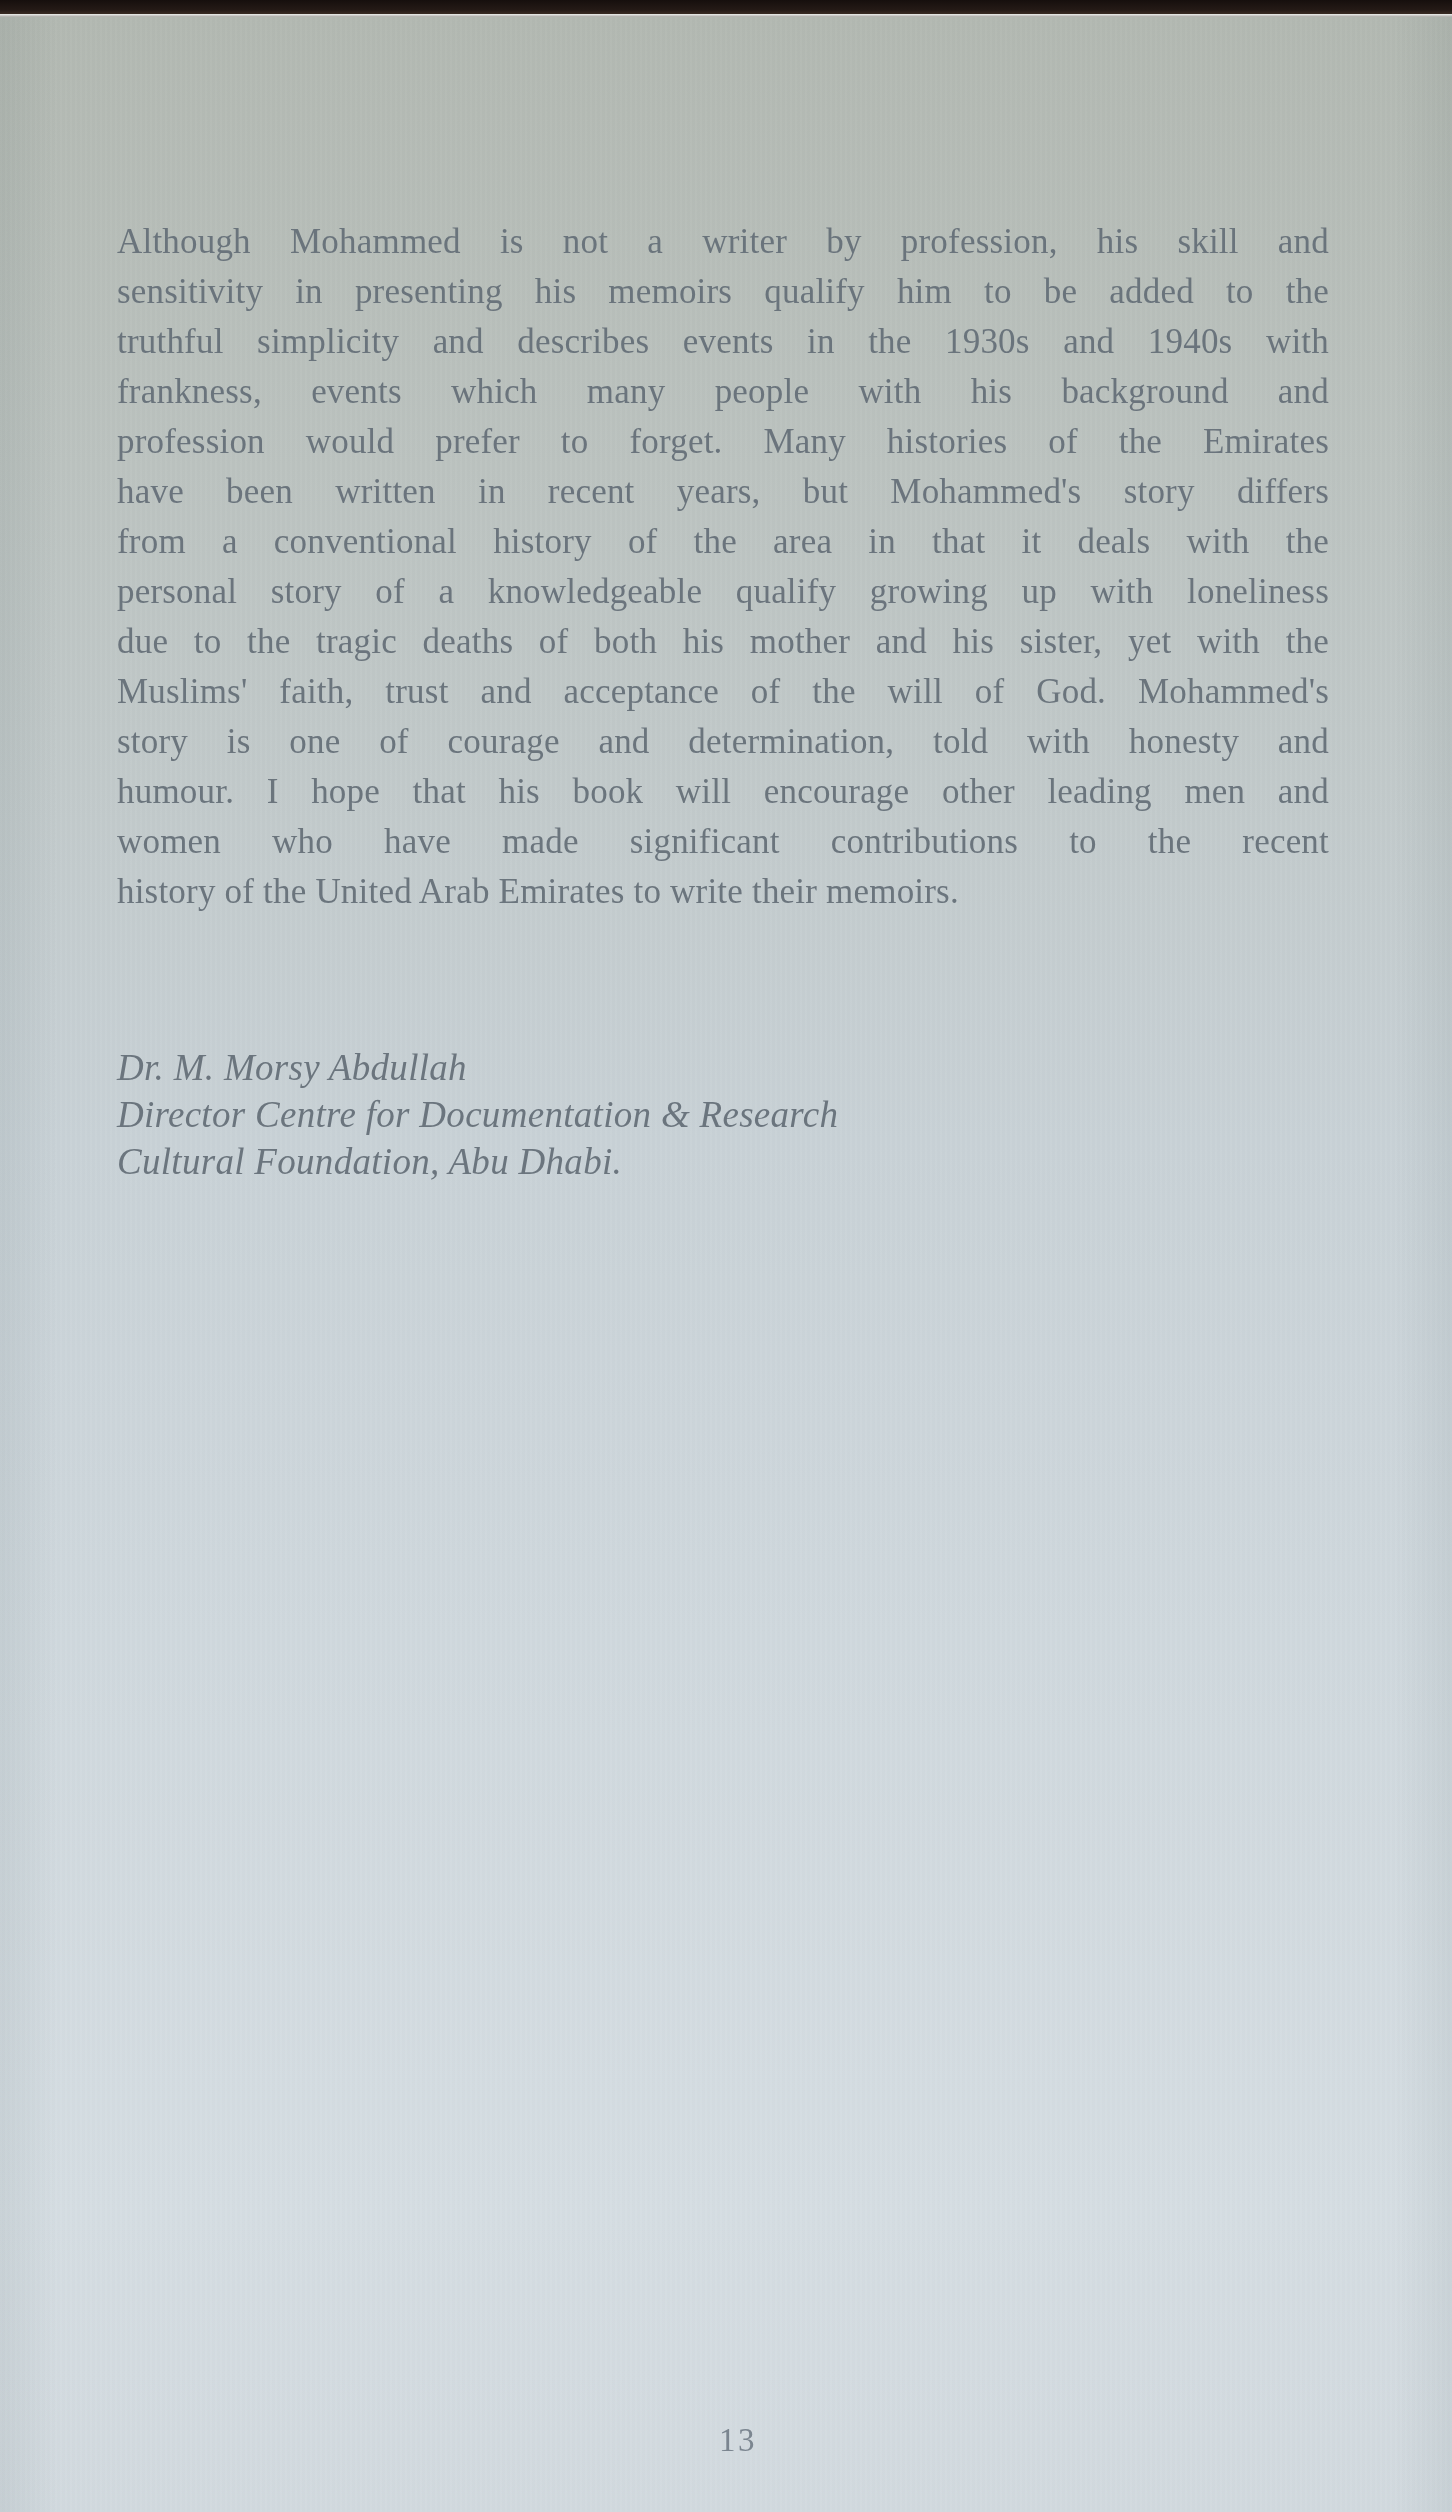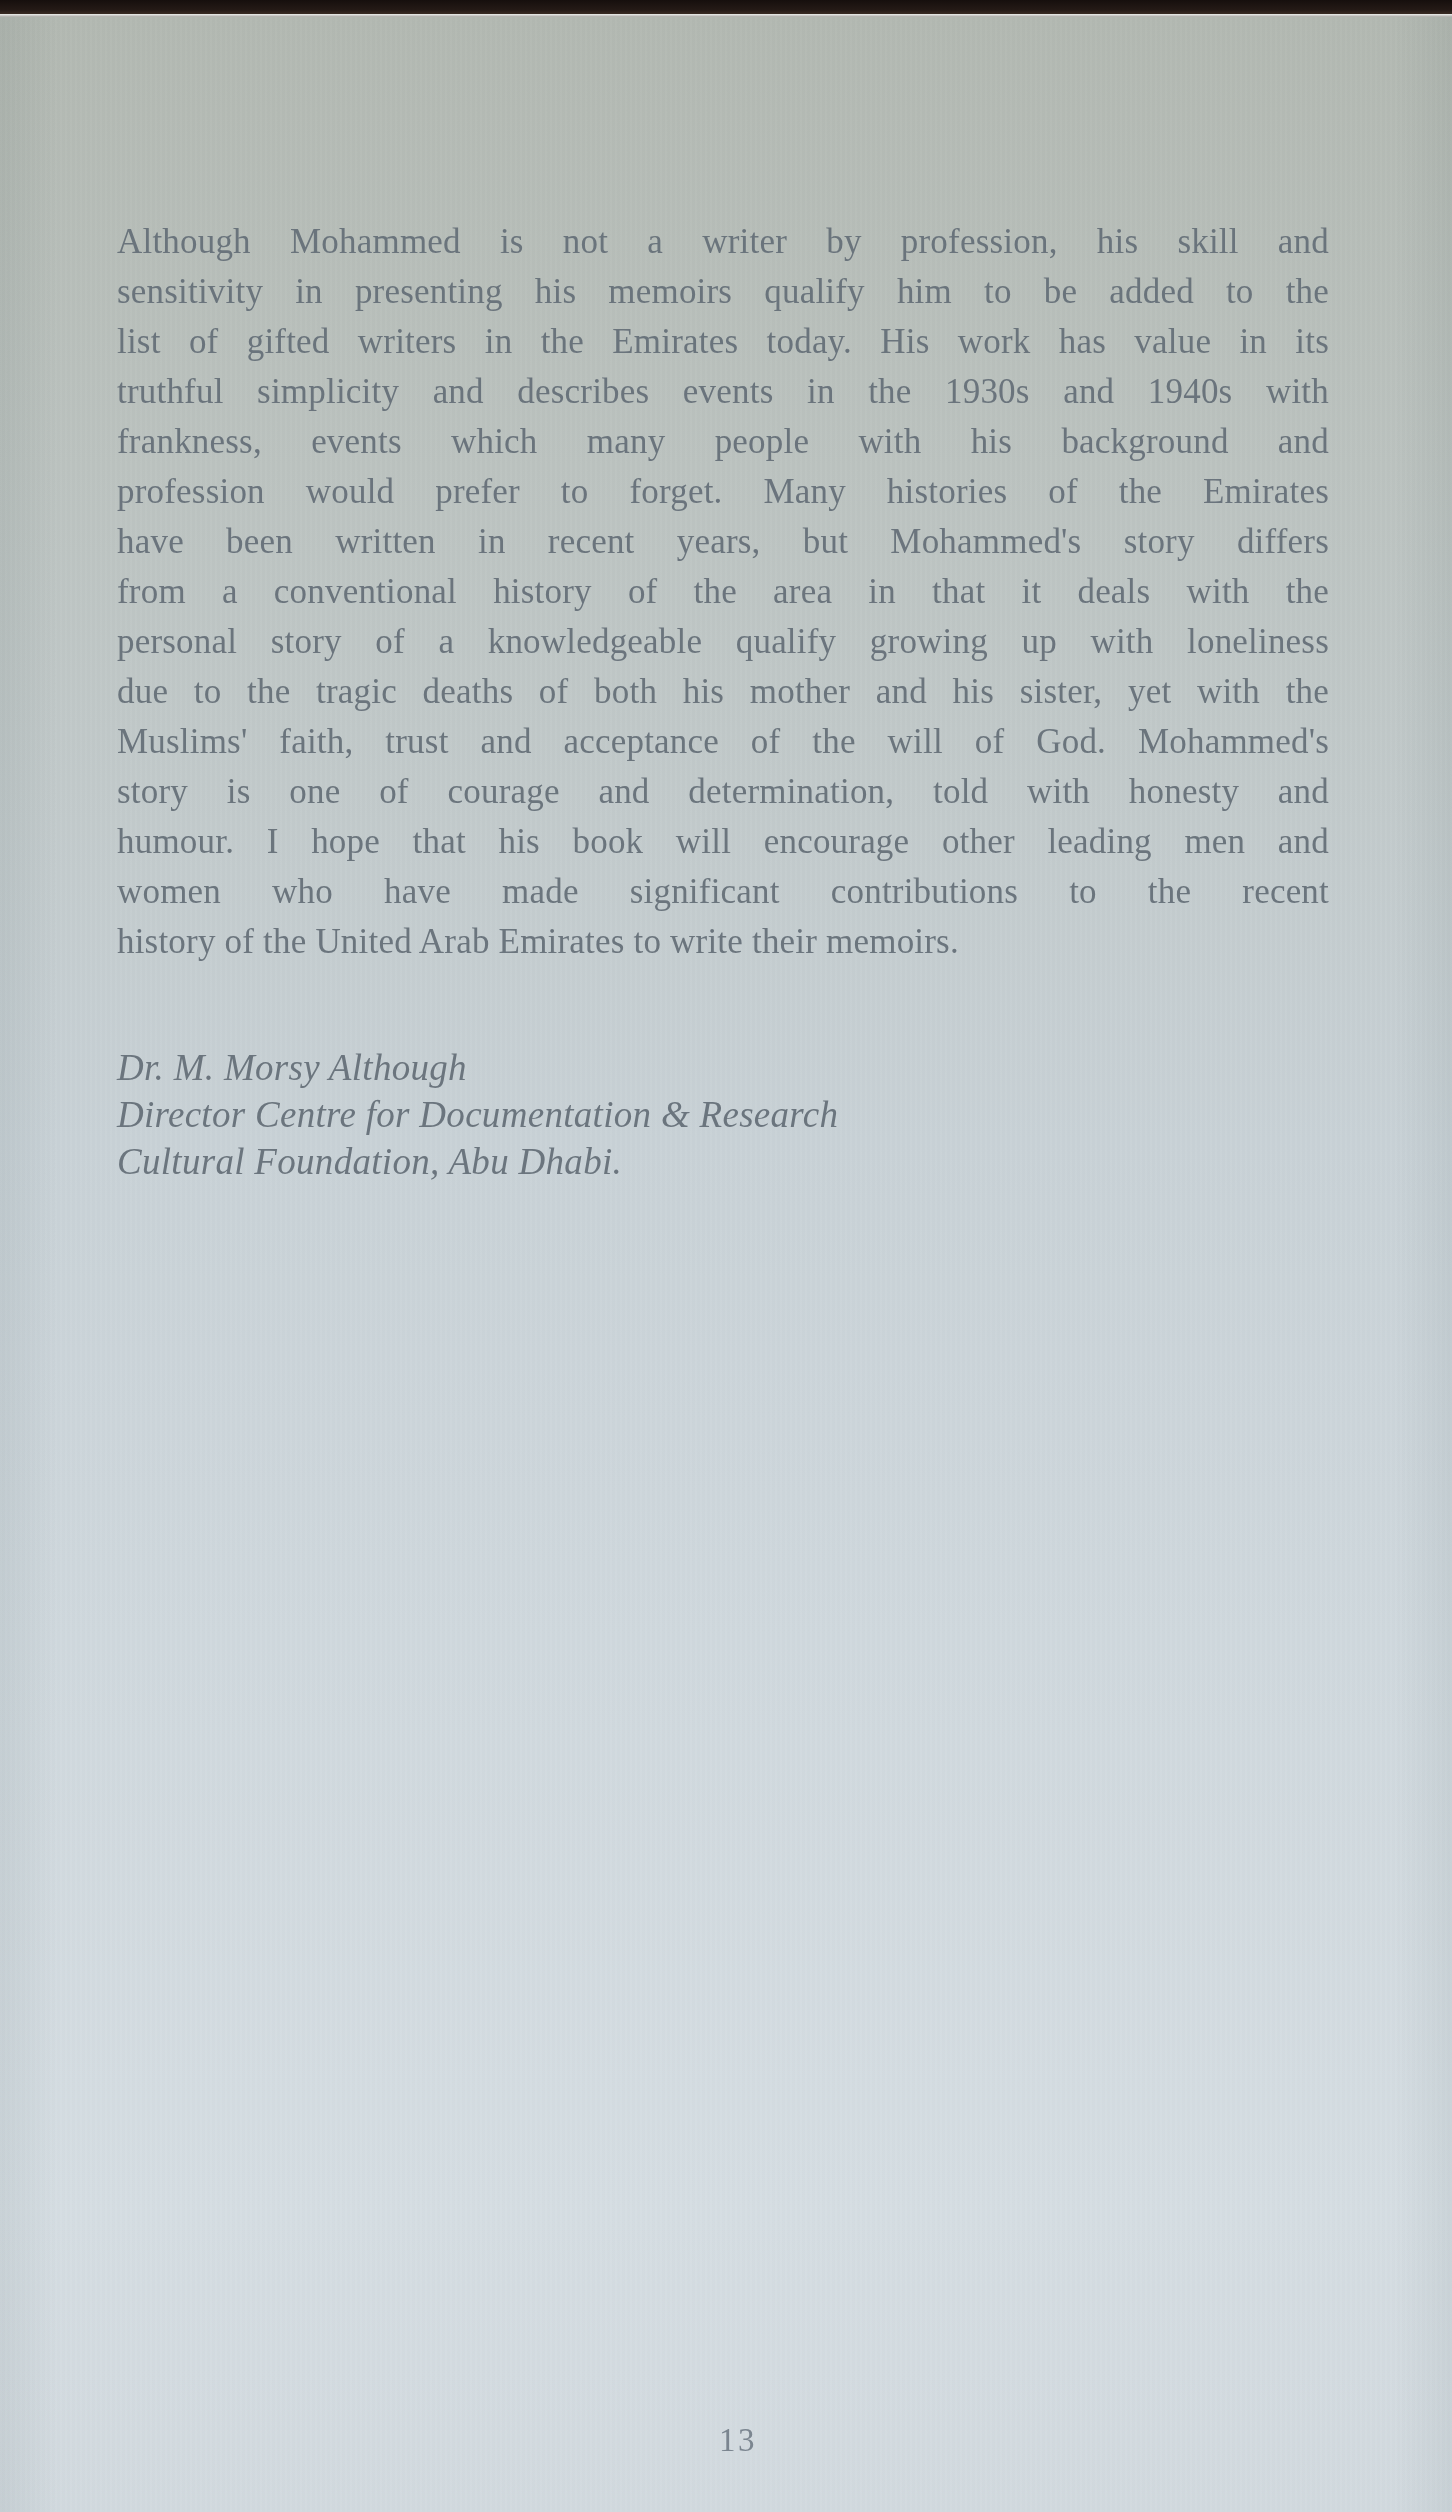--- a/index.html
+++ b/index.html
@@ -119,37 +119,36 @@
 
 <div class="photo">
   <div class="top-edge"></div>
   <div class="edge-highlight"></div>
 
   <div class="page">
 
     <div class="text-block">
         <div class="line">Although Mohammed is not a writer by profession, his skill and</div>
         <div class="line">sensitivity in presenting his memoirs qualify him to be added to the</div>
-        <div class="line">list of gifted writers in the Emirates today. His work has value in its</div>
         <div class="line">truthful simplicity and describes events in the 1930s and 1940s with</div>
         <div class="line">frankness, events which many people with his background and</div>
         <div class="line">profession would prefer to forget. Many histories of the Emirates</div>
         <div class="line">have been written in recent years, but Mohammed's story differs</div>
         <div class="line">from a conventional history of the area in that it deals with the</div>
         <div class="line">personal story of a knowledgeable qualify growing up with loneliness</div>
         <div class="line">due to the tragic deaths of both his mother and his sister, yet with the</div>
         <div class="line">Muslims' faith, trust and acceptance of the will of God. Mohammed's</div>
         <div class="line">story is one of courage and determination, told with honesty and</div>
         <div class="line">humour. I hope that his book will encourage other leading men and</div>
         <div class="line">women who have made significant contributions to the recent</div>
         <div class="line last">history of the United Arab Emirates to write their memoirs.</div>
       </div>
 
     <div class="signature">
-      <div class="sig-line">Dr. M. Morsy Although</div>
+      <div class="sig-line">Dr. M. Morsy Abdullah</div>
       <div class="sig-line">Director Centre for Documentation &amp; Research</div>
       <div class="sig-line">Cultural Foundation, Abu Dhabi.</div>
     </div>
 
     <div class="page-number">13</div>
 
   </div>
 </div>
 
 

